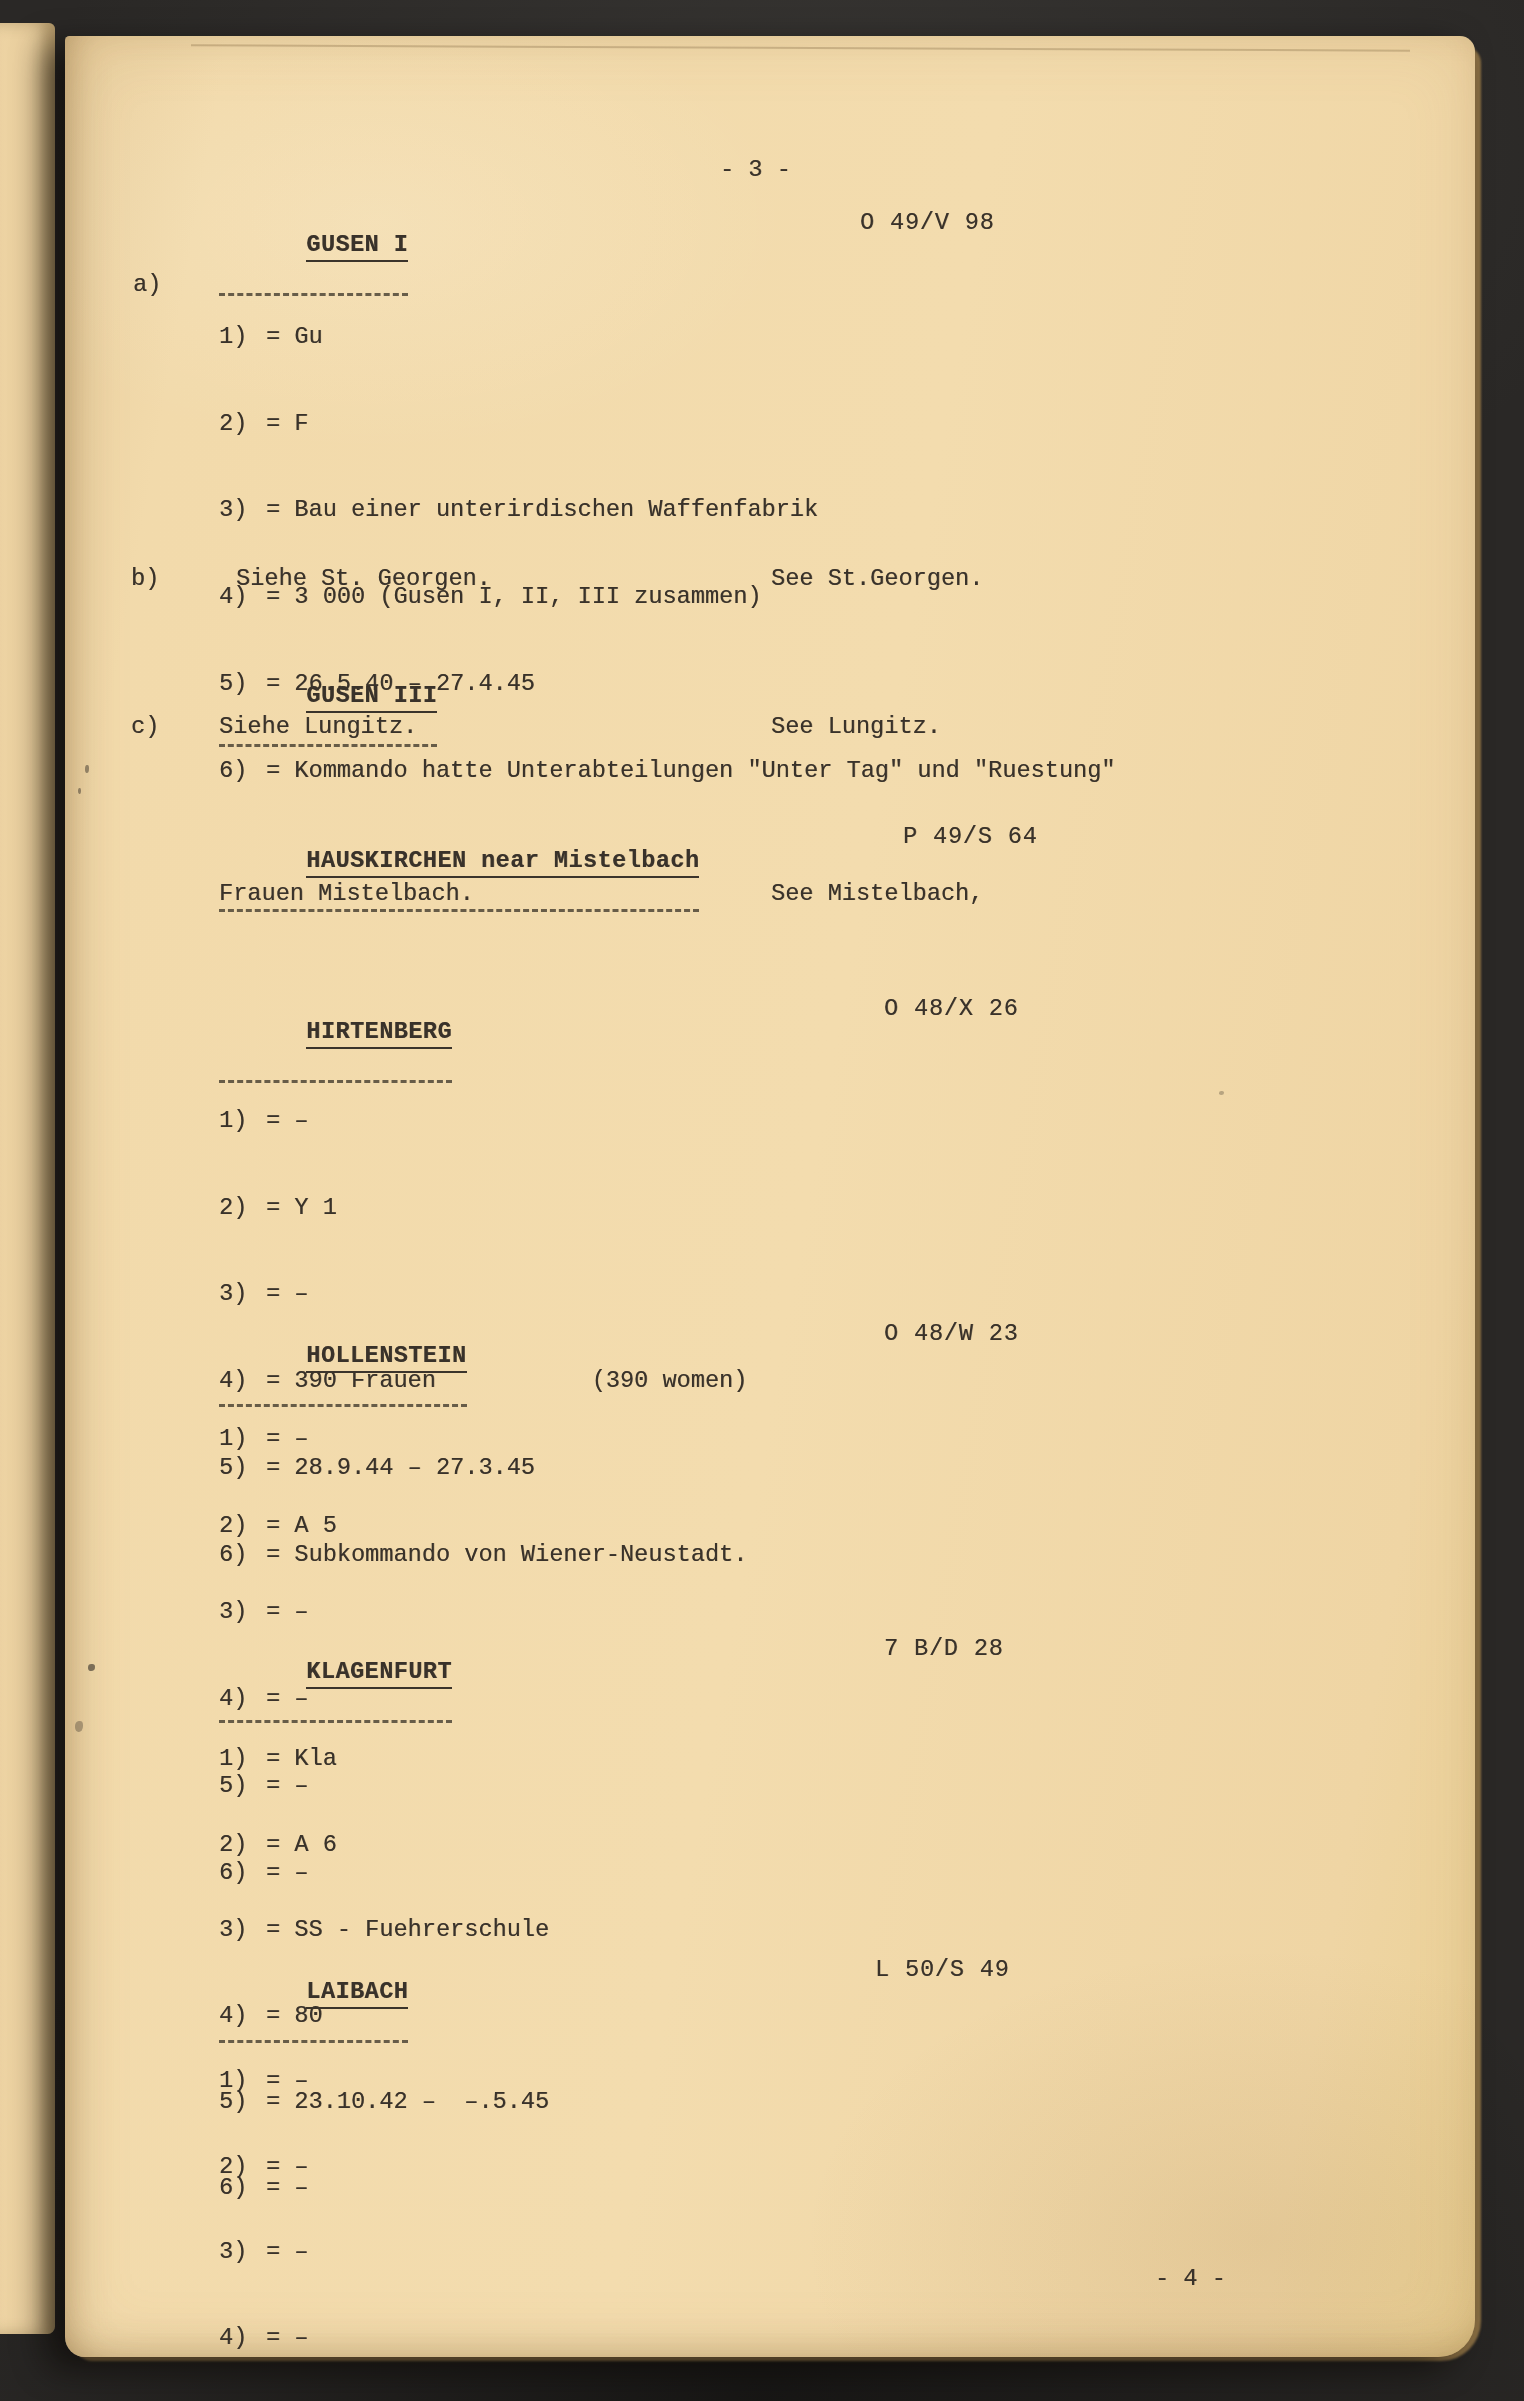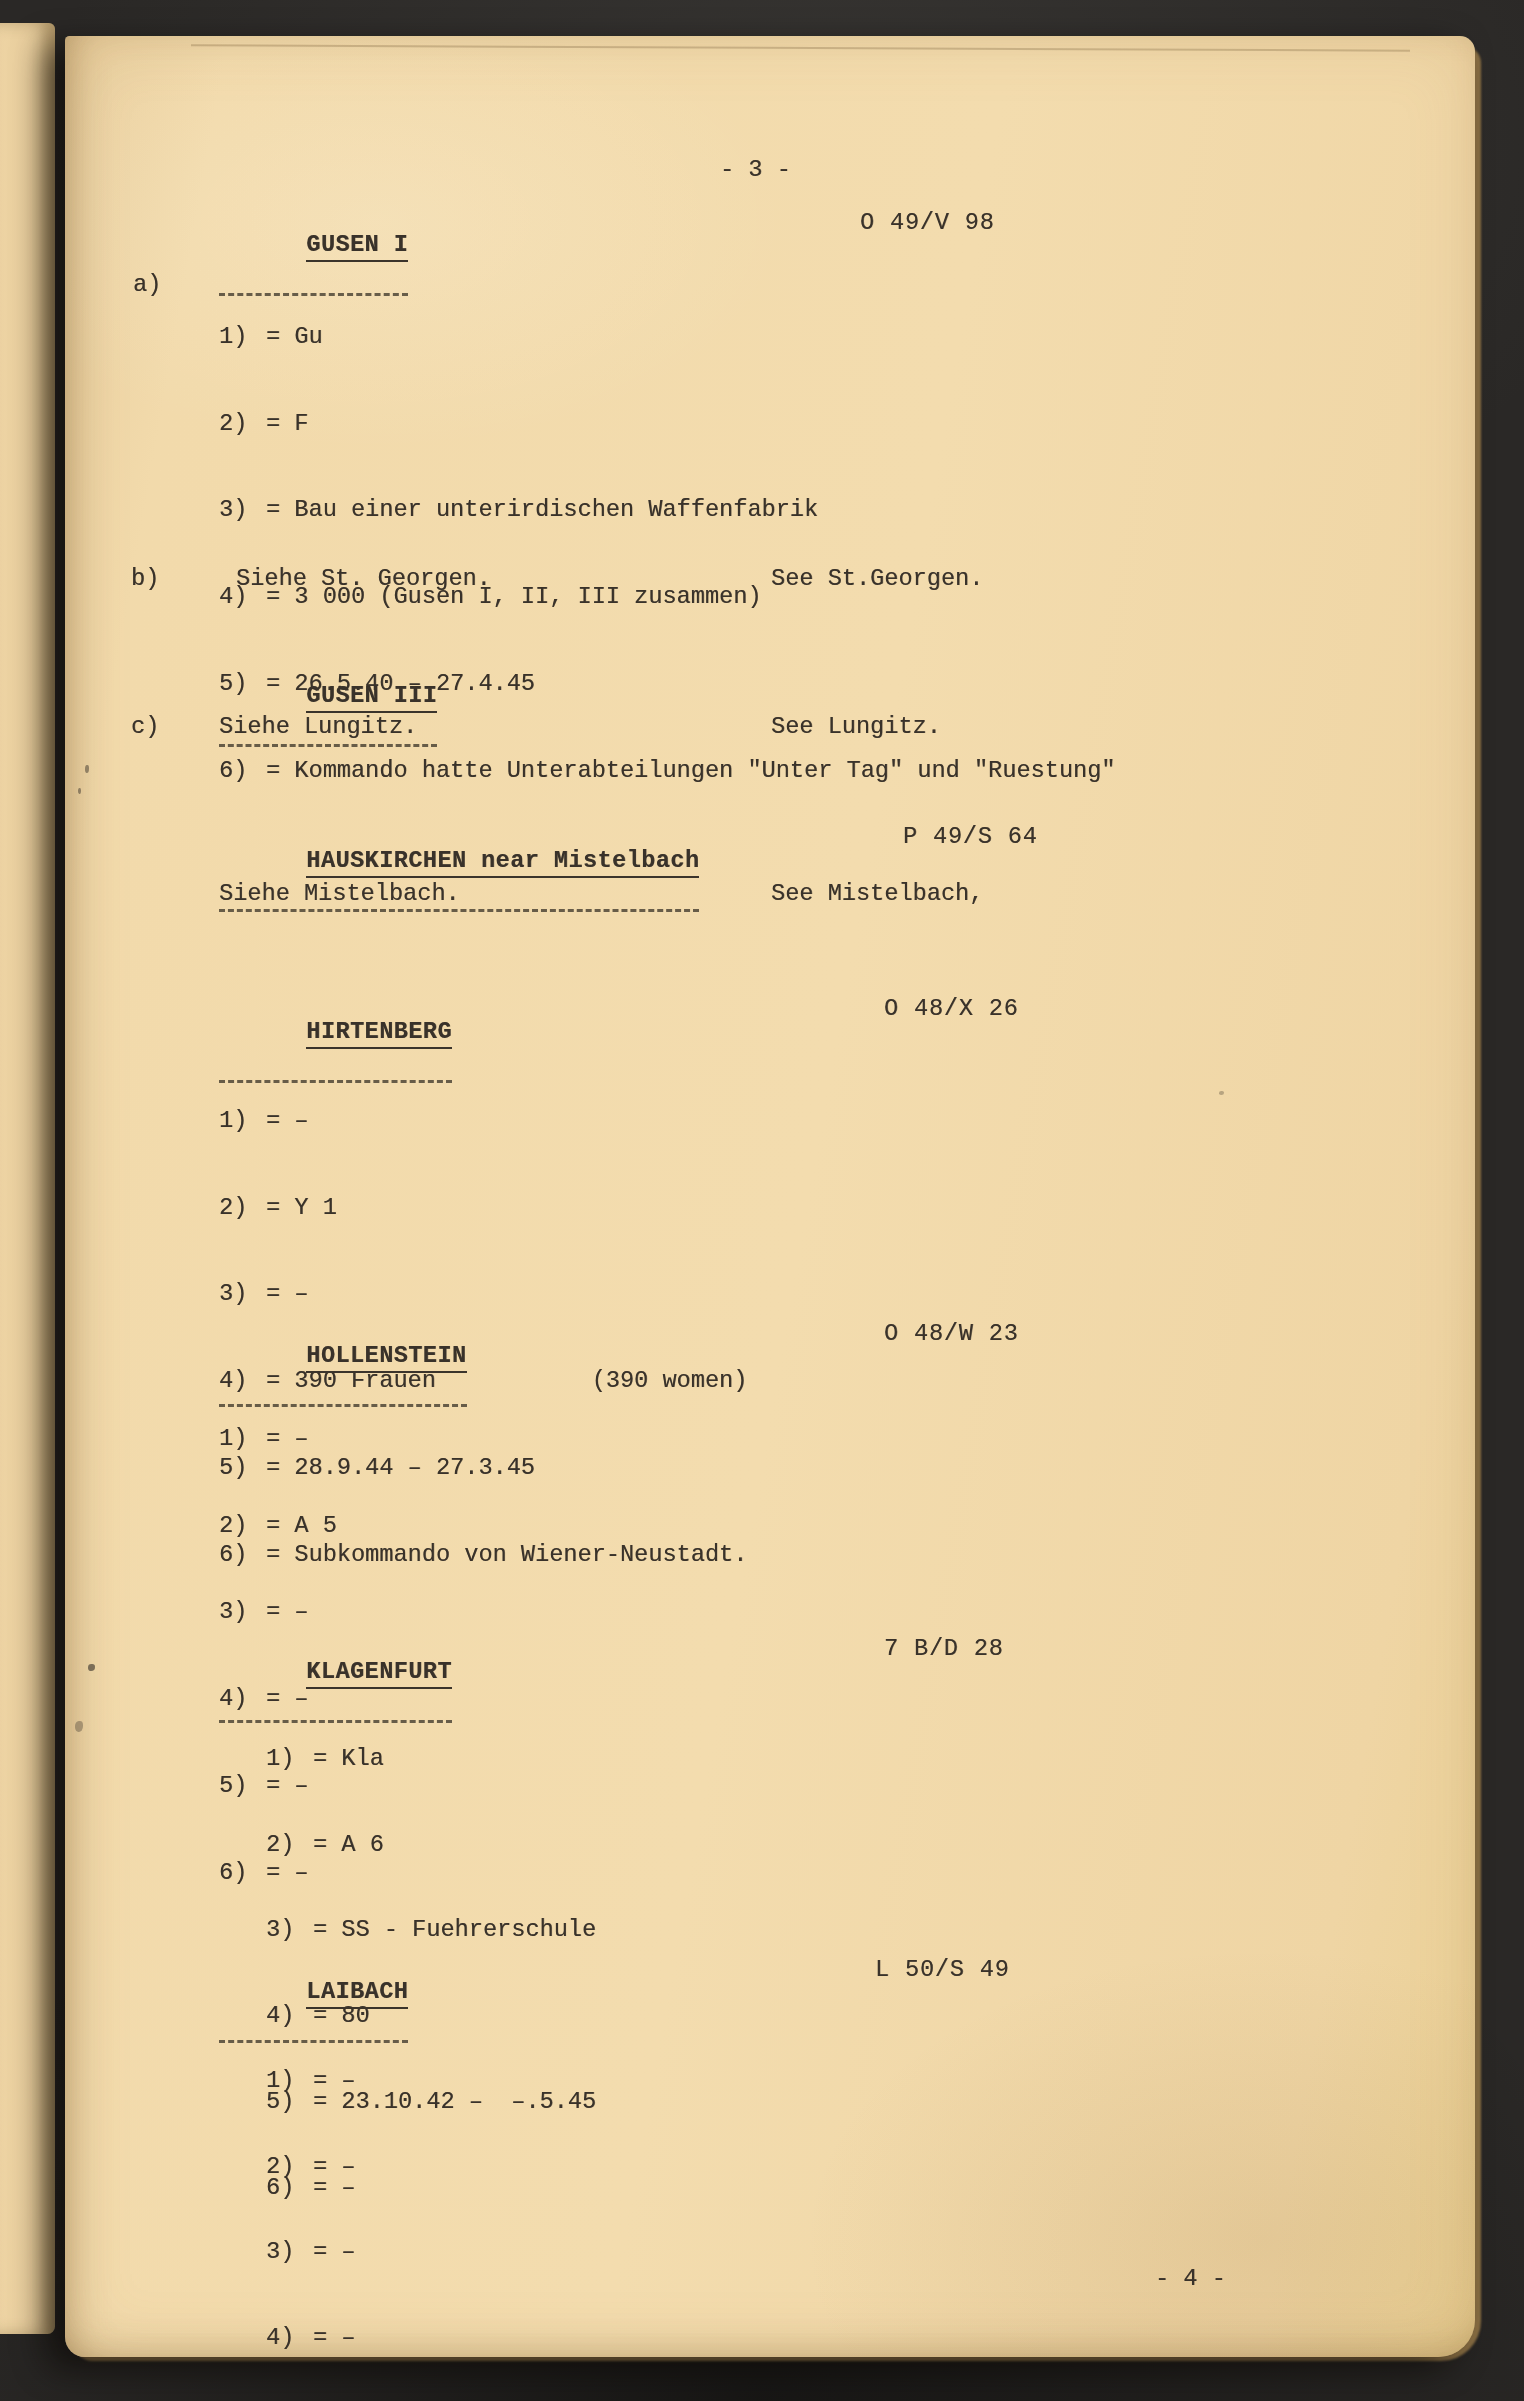--- a/index.html
+++ b/index.html
@@ -69,21 +69,21 @@
     padding-bottom: 1.5px;
     border-bottom: 2.3px solid #3b342b;
   }
   .heading .hd {
     height: 0;
     border-top: 3px dashed #453d2f;
     margin-top: 3px;
     opacity: .8;
   }
   .list .row { height: 32px; }
-  .list.rows41 .row { height: 31px; margin-left: 47px; }
+  .list.rows41 .row { height: 31px; }
   .num { display: inline-block; width: 47px; }
   .code { letter-spacing: 0.8px; }
   .speck { position: absolute; background: #4d4437; border-radius: 50% 40% 55% 45%; opacity: .55; }
 </style>
 </head>
 <body>
 
 <div class="scene">
   <div class="under-page"></div>
   <div class="stack"></div>
@@ -119,21 +119,21 @@
     </div>
     <div class="tw" style="left:131px; top:713px">c)</div>
     <div class="tw" style="left:219px; top:713px">Siehe Lungitz.</div>
     <div class="tw" style="left:771px; top:713px">See Lungitz.</div>
 
     <div class="tw heading" style="left:219px; top:820px">
       <span class="ht">HAUSKIRCHEN near Mistelbach</span>
       <div class="hd"></div>
     </div>
     <div class="tw code" style="left:903px; top:823px">P 49/S 64</div>
-    <div class="tw" style="left:219px; top:880px">Siehe Mistelbach.</div>
+    <div class="tw" style="left:219px; top:880px">Frauen Mistelbach.</div>
     <div class="tw" style="left:771px; top:880px">See Mistelbach,</div>
 
     <div class="tw heading" style="left:219px; top:991px">
       <span class="ht">HIRTENBERG</span>
       <div class="hd"></div>
     </div>
     <div class="tw code" style="left:884px; top:995px">O 48/X 26</div>
     <div class="tw list" style="left:219px; top:1052px">
       <div class="row"><span class="num">1)</span><span class="val">= –</span></div>
       <div class="row"><span class="num">2)</span><span class="val">= Y 1</span></div>

